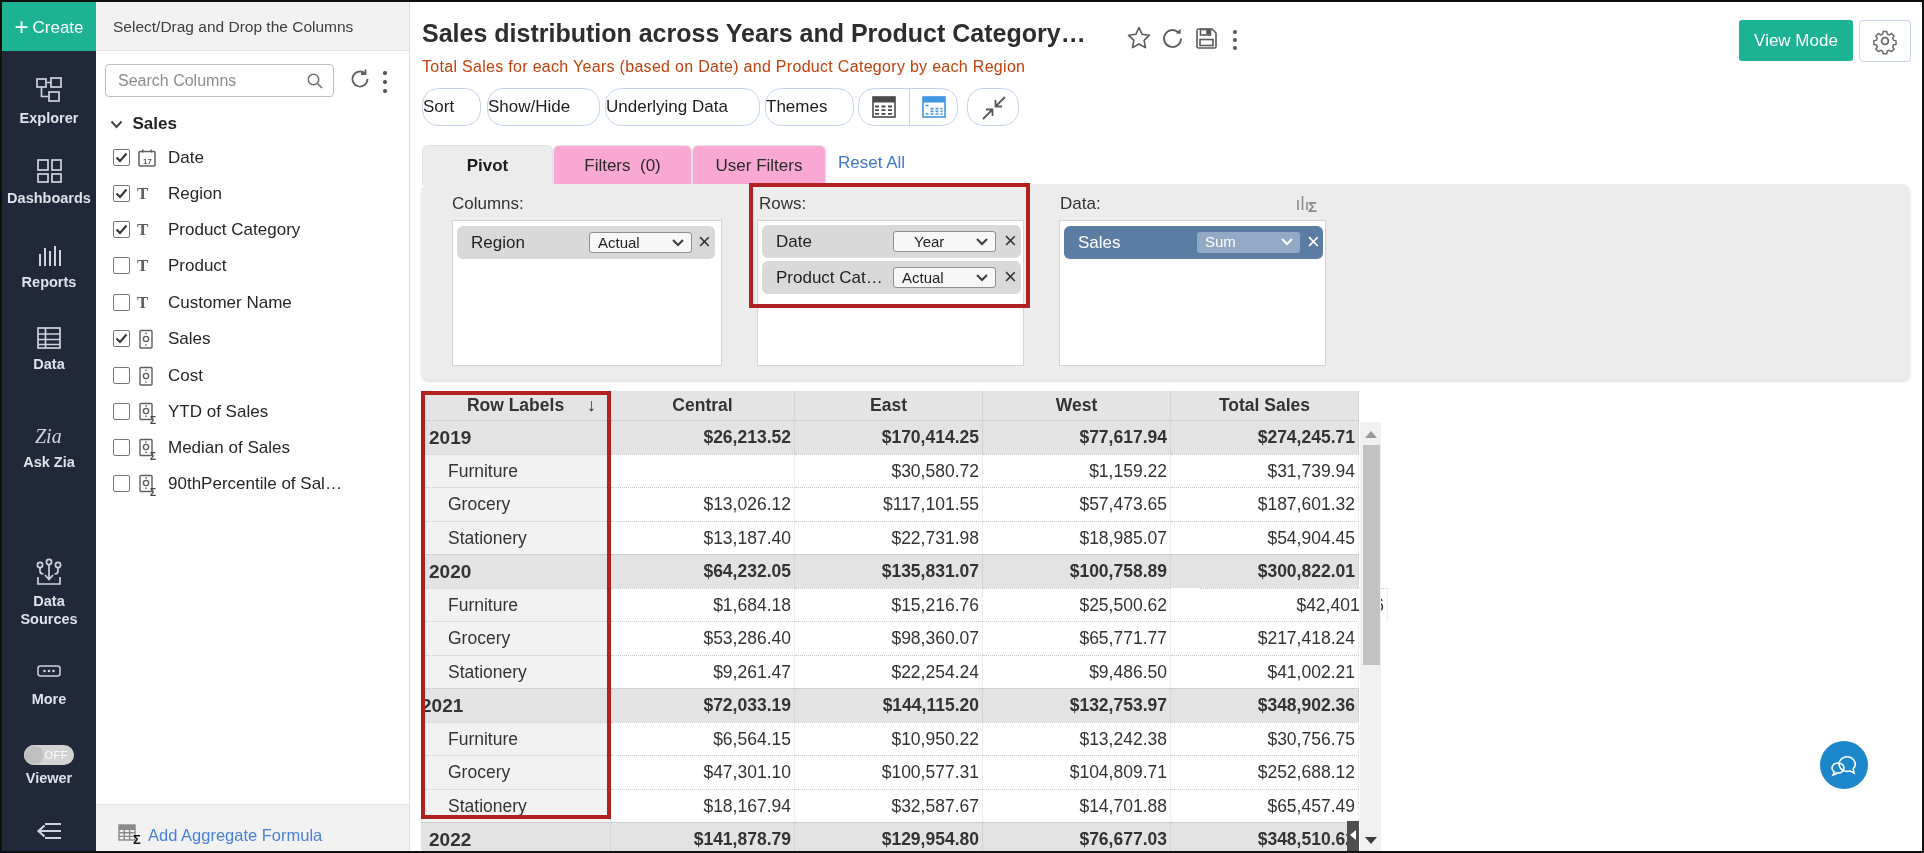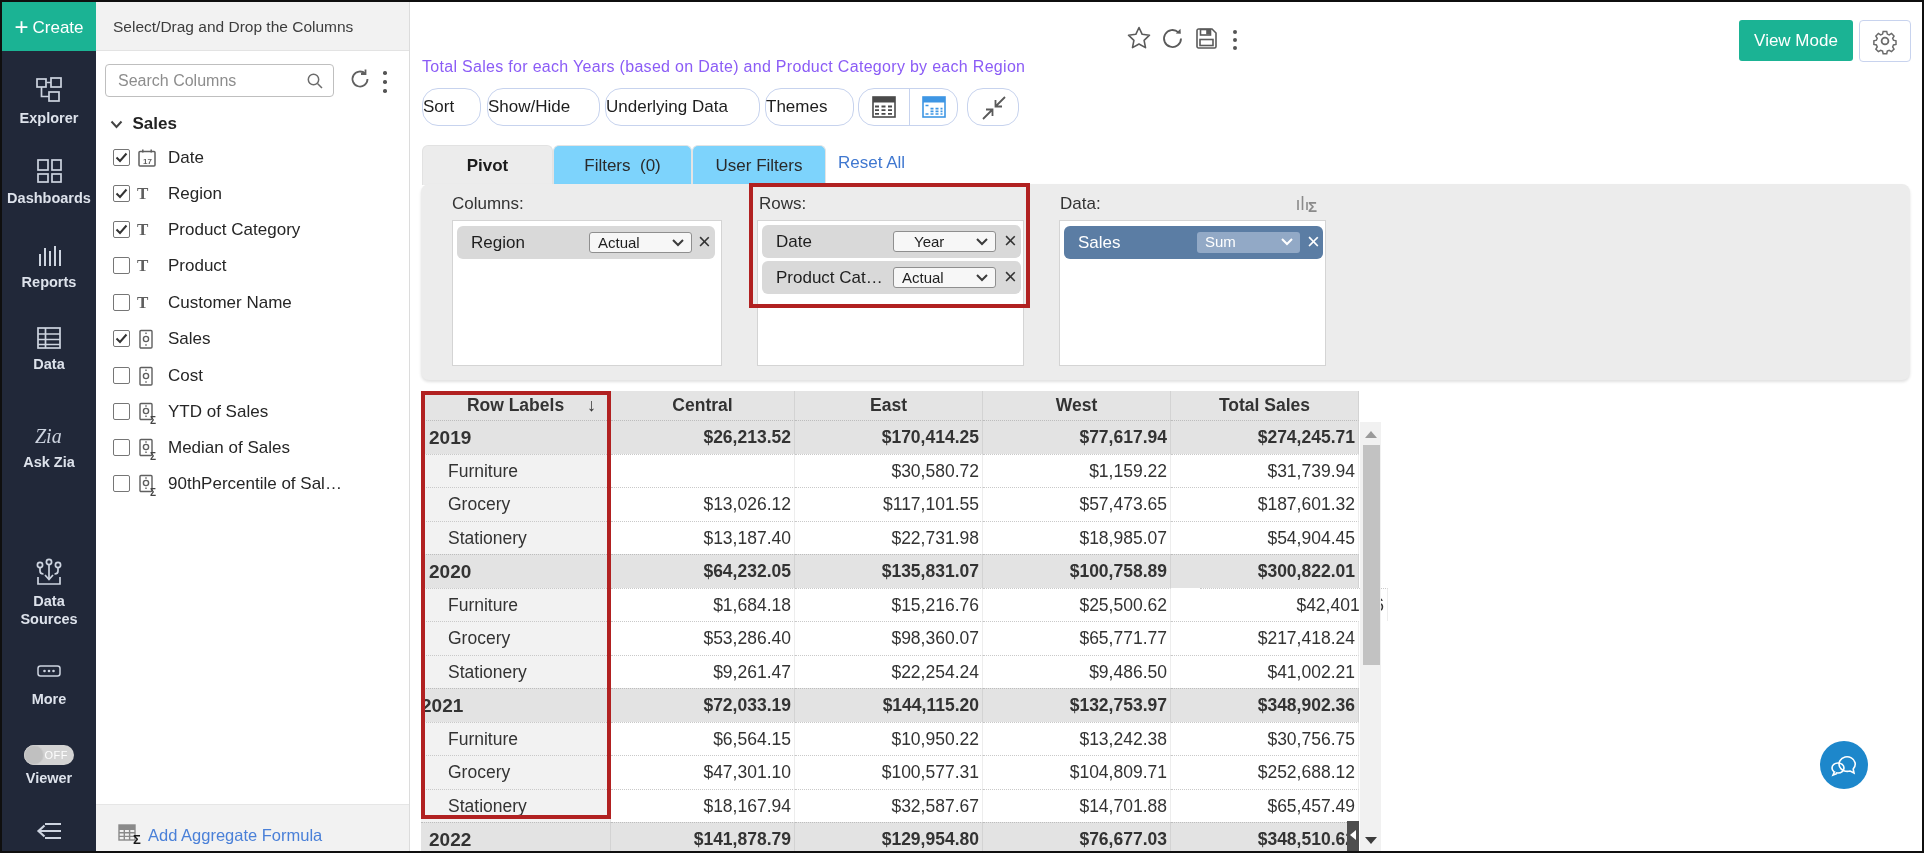--- a/index.html
+++ b/index.html
@@ -24,31 +24,31 @@
   .ci { position:absolute; left:0; width:313px; height:36px; }
   .ci .cb { position:absolute; left:17px; top:9px; width:17px; height:17px; border:1.5px solid #767676; border-radius:2px; background:#fff; }
   .ci .name { position:absolute; left:72px; top:0; line-height:36px; font-size:17px; color:#262626; white-space:nowrap; }
   .ci .ic { position:absolute; left:41px; top:8px; width:22px; height:22px; }
   .tico { font-family:"Liberation Serif", serif; font-weight:bold; color:#5f5f5f; font-size:17px; }
   .pbot { position:absolute; left:0; top:802px; width:313px; height:47px; background:#f2f2f2; border-top:1px solid #e6e6e6; }
   .pbot .txt { position:absolute; left:52px; top:8px; line-height:45px; font-size:16.5px; color:#4a80d8; }
 
   
   .title { position:absolute; left:420px; top:17px; font-size:25px; font-weight:bold; color:#2d2d2d; letter-spacing:0px; }
-  .subtitle { position:absolute; left:420px; top:56px; font-size:16px; color:#8b5cf6; letter-spacing:0.3px; }
+  .subtitle { position:absolute; left:420px; top:56px; font-size:16px; color:#c2410c; letter-spacing:0.3px; }
   .vmode { position:absolute; left:1737px; top:18px; width:114px; height:41px; background:#1bb394; border-radius:3px; color:#fff; font-size:17px; text-align:center; line-height:41px; }
   .gearbox { position:absolute; left:1857px; top:18px; width:52px; height:42px; border:1px solid #c8d3ee; border-radius:4px; }
 
   
   .tbtn { position:absolute; top:86px; height:38px; border:1px solid #c7d3ee; border-radius:16px; background:#fff; font-size:17px; color:#1e1e1e; line-height:36px; }
 
   
   .tab { position:absolute; top:143px; height:40px; font-size:17px; text-align:center; line-height:39px; }
   .tab.on { background:#ececec; border:1px solid #e2e2e2; border-bottom:none; border-radius:6px 6px 0 0; font-weight:bold; color:#1c1c1c; }
-  .tab.off { background:#7dd3fc; border:1px solid #e4e4e4; border-bottom:none; border-radius:6px 6px 0 0; color:#2a2a2a; }
+  .tab.off { background:#f9a8d4; border:1px solid #e4e4e4; border-bottom:none; border-radius:6px 6px 0 0; color:#2a2a2a; }
   .reset { position:absolute; left:836px; top:151px; font-size:17px; color:#4078d0; }
 
   
   .cfg { position:absolute; left:419px; top:182px; width:1489px; height:196px; background:#ececec; border-radius:8px; box-shadow:0 2px 3px rgba(0,0,0,0.12); }
   .cfg .cap { position:absolute; top:10px; font-size:17px; color:#333; }
   .zone { position:absolute; top:36px; height:146px; background:#fff; border:1px solid #d4d4d4; }
   .chip { position:absolute; left:4px; height:33px; border-radius:6px; }
   .chip .nm { position:absolute; left:14px; top:0; font-size:17px; line-height:33px; }
   .dd { position:absolute; top:6px; height:21px; border-radius:3px; }
   .dd .dv { position:absolute; left:8px; top:0; font-size:15px; line-height:20px; }
@@ -256,20 +256,21 @@
             <rect x="1" y="1" width="16" height="15"></rect>
             <path d="M1 5.2h16M1 8.8h16M1 12.4h16M6.3 1v15M11.6 1v15"></path>
           </g>
           <rect x="1" y="1" width="16" height="4.2" fill="#8a8a8a"></rect>
           <text x="15" y="20" font-size="13" font-weight="bold" fill="#1a1a1a">Σ</text>
         </svg>
       <span class="txt">Add Aggregate Formula</span>
     </div>
   </div>
 
+  <div class="title">Sales distribution across Years and Product Category…</div>
   <div class="subtitle">Total Sales for each Years (based on Date) and Product Category by each Region</div>
   <svg class="abs" style="left:1124px;top:23px;" width="26" height="26" viewBox="0 0 26 26" fill="none" stroke="#5a5a5a" stroke-width="1.6">
       <path d="M13 2.5l3.2 6.8 7.3 0.9-5.4 5.1 1.4 7.3L13 19l-6.5 3.6 1.4-7.3-5.4-5.1 7.3-0.9z" stroke-linejoin="round"></path>
     </svg>
   <svg class="abs" style="left:1159px;top:25px;" width="23" height="23" viewBox="0 0 23 23" fill="none" stroke="#5a5a5a" stroke-width="1.8">
       <path d="M20 11.5a8.5 8.5 0 1 1-2.6-6.1"></path>
       <path d="M19.5 1.8l0.3 5-5-0.3z" fill="#5a5a5a" stroke="none"></path>
     </svg>
   <svg class="abs" style="left:1193px;top:25px;" width="23" height="23" viewBox="0 0 23 23" fill="none" stroke="#5a5a5a" stroke-width="1.6">
       <path d="M2 3.5c0-0.8 0.7-1.5 1.5-1.5h13.5L21 6v13.5c0 0.8-0.7 1.5-1.5 1.5h-16C2.7 21 2 20.3 2 19.5z"></path>

